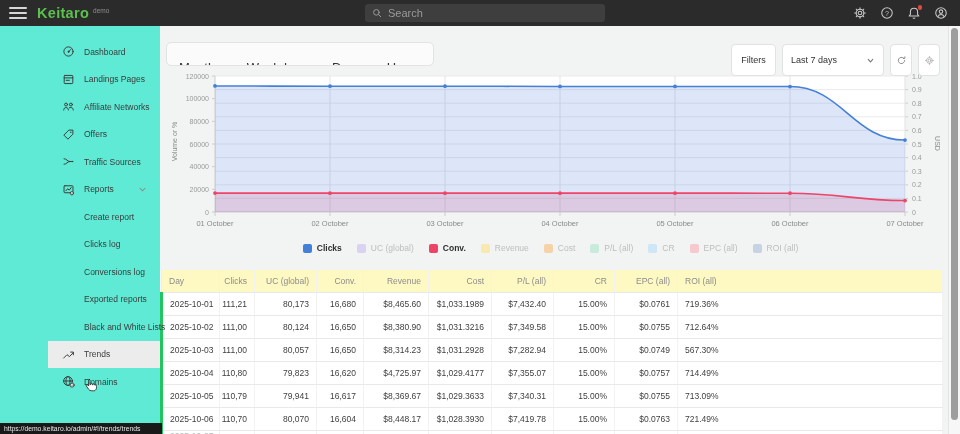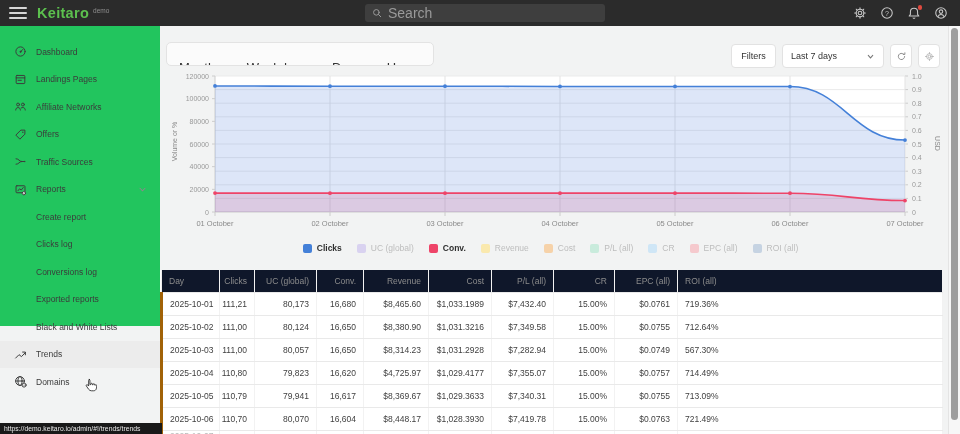--- a/index.html
+++ b/index.html
@@ -8,46 +8,46 @@
   #app { position:relative; width:960px; height:434px; background:#f2f3f3; overflow:hidden; }
 
   
   .topbar { position:absolute; left:0; top:0; width:960px; height:26px; background:#2b2b2b; z-index:30; display:flex; align-items:center; }
   .burger { width:18px; height:12px; margin-left:9px; display:flex; flex-direction:column; justify-content:space-between; cursor:pointer; }
   .burger span { display:block; height:2px; background:#d6d6d6; border-radius:1px; }
   .brand { color:#5cc04e; font-size:14.5px; font-weight:bold; letter-spacing:.3px; margin-left:10px; }
   .brand-badge { color:#8f8f8f; font-size:6.5px; margin-left:4px; margin-top:-6px; }
   .searchbox { position:absolute; left:365px; top:4px; width:240px; height:18px; background:#3e3e3e; border-radius:3px; display:flex; align-items:center; padding:0 7px; }
   .searchbox svg { width:10px; height:10px; color:#9a9a9a; flex:none; }
-  .searchbox input { background:transparent; border:none; outline:none; color:#cfcfcf; font-size:14px; margin-left:6px; width:200px; font-family:"Liberation Sans",sans-serif; }
+  .searchbox input { background:transparent; border:none; outline:none; color:#cfcfcf; font-size:11px; margin-left:6px; width:200px; font-family:"Liberation Sans",sans-serif; }
   .searchbox input::placeholder { color:#9a9a9a; }
   .top-icons { position:absolute; right:12px; top:0; height:26px; display:flex; align-items:center; gap:13px; }
   .tico { position:relative; width:14px; height:14px; color:#c9c9c9; cursor:pointer; }
   .tico svg { width:14px; height:14px; display:block; }
   .bell-dot { position:absolute; right:-1px; top:-1px; width:4.5px; height:4.5px; border-radius:50%; background:#e04a3f; }
 
   
-  .sidebar { position:absolute; left:0; top:26px; width:160px; height:300px; background:#22c55e; z-index:5; padding-top:12px; }
+  .sidebar { position:absolute; left:0; top:26px; width:160px; height:408px; background:#5eead4; z-index:5; padding-top:12px;padding-left:48px; }
   .side-item { height:27.5px; display:flex; align-items:center; padding-left:14px; font-size:8.5px; color:#3b3b3b; cursor:pointer; position:relative; }
   .side-item.sub { padding-left:36px; }
   .side-item.active { background:#ececec; }
   .side-ic { width:13px; height:13px; color:#3c3c3c; flex:none; }
   .side-ic svg { width:13px; height:13px; display:block; }
   .side-item .side-label { margin-left:9px; white-space:nowrap; }
   .side-item.sub .side-label { margin-left:0; }
   .side-chev { margin-left:auto; margin-right:13px; width:9px; height:9px; color:#8a8a8a; }
   .side-chev svg { width:9px; height:9px; display:block; }
   .cursor-hand { position:absolute; left:84px; top:378px; width:13px; height:15px; z-index:40; pointer-events:none; }
 
   
   .tabgroup { position:absolute; left:166px; top:42px; height:24px; background:#fbfbfb; border:1px solid #e3e3e3; border-radius:5px; display:flex; overflow:hidden; z-index:4; }
   .tab { padding:0 12px; display:flex; align-items:center; font-size:13px; color:#333; cursor:pointer; border-right:1px solid #ececec; background:#fbfbfb;margin-top:24px; }
   .tab:last-child { border-right:none; }
   .tab.active { background:#d8d8d8; }
-  .btn { position:absolute; top:44px; height:24px; background:#ffffff; border:1px solid #e2e2e2; border-radius:4px; font-size:9px; color:#333; display:flex; align-items:center; justify-content:center; cursor:pointer; z-index:4; }
+  .btn { position:absolute; top:44px; height:32px; background:#ffffff; border:1px solid #e2e2e2; border-radius:4px; font-size:9px; color:#333; display:flex; align-items:center; justify-content:center; cursor:pointer; z-index:4; }
   .btn-filters { left:731px; width:45px; }
   .range-select { left:782px; width:102px; justify-content:space-between; padding:0 8px; }
   .range-chev { width:9px; height:9px; color:#777; }
   .range-chev svg { width:9px; height:9px; display:block; }
   .btn-sq { width:22px; }
   .btn-refresh { left:890px; color:#8a8a8a; font-size:12px; }
   .btn-gear { left:918px; color:#b5b5b5; }
   .btn-sq svg { width:11px; height:11px; }
 
   
@@ -57,26 +57,26 @@
   .axis-title.right { left:897px; top:140px; transform:rotate(90deg); }
   .legend { position:absolute; left:160px; top:240px; width:781px; height:16px; display:flex; align-items:center; justify-content:center; gap:15px; z-index:3; }
   .legend-item { display:flex; align-items:center; gap:5px; cursor:pointer; }
   .legend-swatch { width:9px; height:9px; border-radius:2px; }
   .legend-label { font-size:8.5px; color:#bdbdbd; }
   .legend-item.on .legend-label { color:#2f2f2f; font-weight:bold; }
 
   
   table.report { position:absolute; left:160px; top:270px; width:781px; border-collapse:collapse; table-layout:fixed; background:#fff; z-index:2; }
   table.report th, table.report td { font-size:8.5px; overflow:hidden; white-space:nowrap; border-bottom:1px solid #e9e9e9; border-right:1px solid #f2f2f2; }
-  table.report th { height:22px; color:#8c8c8c; font-weight:normal; background:#0f172a; }
+  table.report th { height:22px; color:#8c8c8c; font-weight:normal; background:#fef9c3; }
   table.report td { height:23px; color:#3f3f3f; }
   .al { text-align:left; padding-left:7px; }
   .ar { text-align:right; padding-right:7px; }
   td.green { color:#6fbf73; }
-  tbody tr td:first-child { border-left:3px solid #a16207; }
+  tbody tr td:first-child { border-left:3px solid #22c55e; }
   thead tr th:first-child { border-left:1px solid #eee; }
   tr.partial td { height:4px; border-bottom:none; color:#b9b9b9; }
 
   
   .statusbar { position:absolute; left:0; top:423px; width:162px; height:11px; background:#191919; color:#e8e8e8; font-size:6.8px; display:flex; align-items:center; padding-left:4px; z-index:50; white-space:nowrap; overflow:hidden; }
   .scrollbar { position:absolute; right:0; top:26px; width:12px; height:408px; background:#f7f7f7; border-left:1px solid #e4e4e4; z-index:20; }
   .scroll-thumb { position:absolute; left:2px; top:2px; width:7px; height:392px; background:#9e9e9e; border-radius:4px; cursor:pointer; }
 </style>
 </head>
 <body>

